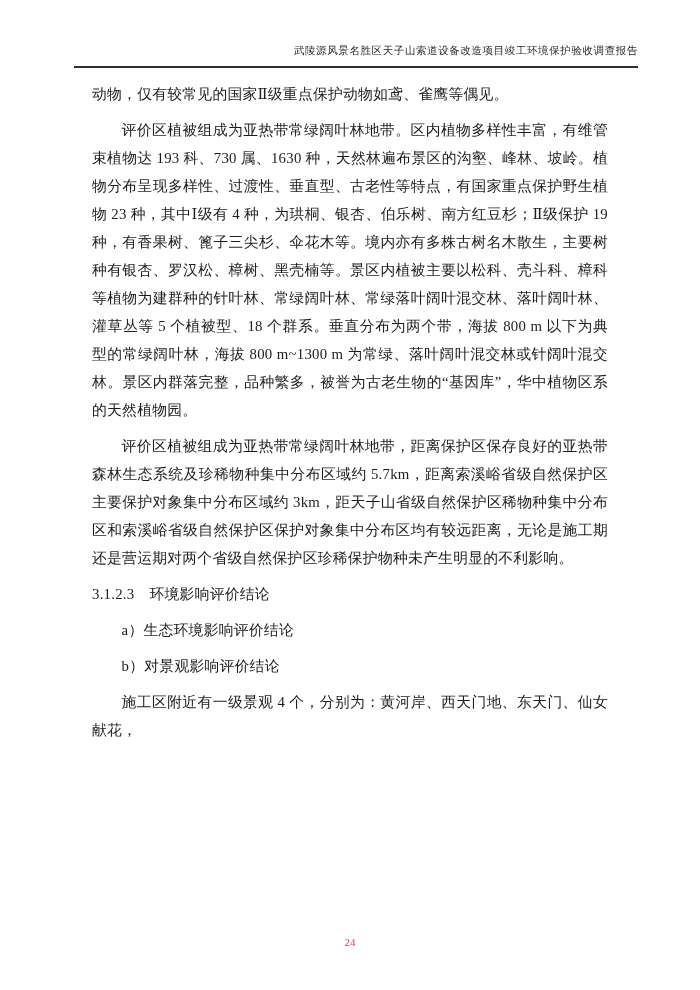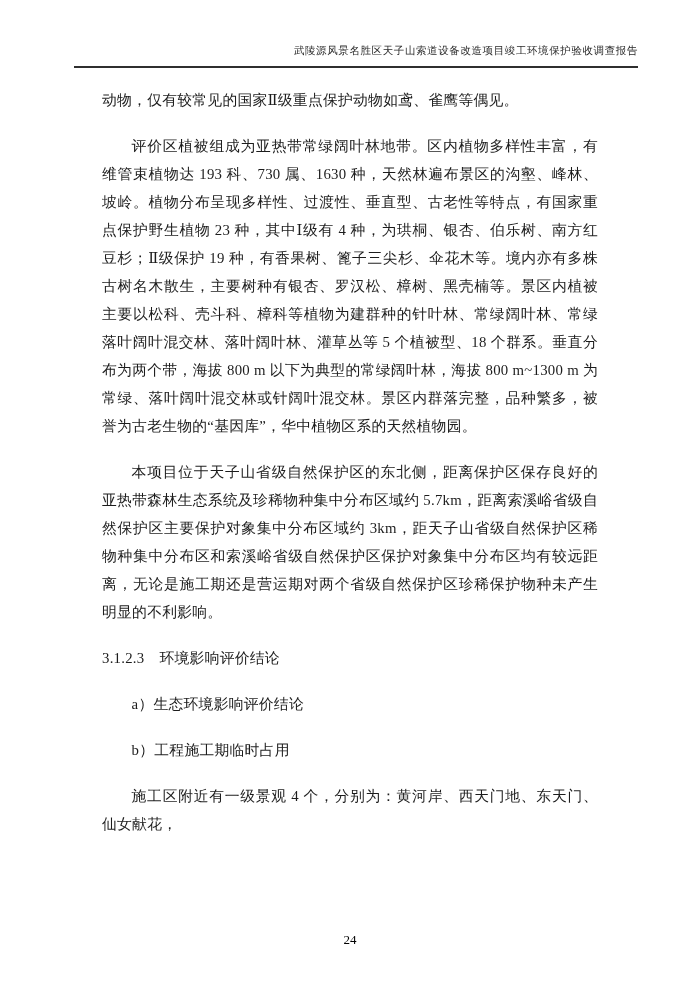--- a/index.html
+++ b/index.html
@@ -34,67 +34,67 @@
   .body-text {
     margin: 12px 84px 0 84px;
     width: 532px;
     font-size: 14.8px;
     line-height: 28px;
     letter-spacing: 0.25px;
     text-align: justify;
     text-justify: inter-ideograph;
   }
   .body-text p {
-    margin: 18px;
+    margin: 8px;
     padding: 0;
   }
   .para-indent {
     text-indent: 2em;
   }
   .para-flush {
     text-indent: 0;
   }
   .section-heading {
     text-indent: 0;
   }
   .page-footer {
     position: absolute;
     bottom: 42px;
     left: 0;
     width: 100%;
     text-align: center;
-    font-size: 13px;
-    color: #000000;
+    font-size: 11px;
+    color: #ef4444;
   }
 </style>
 </head>
 <body>
 
 <div class="page">
 
   <div class="page-header">武陵源风景名胜区天子山索道设备改造项目竣工环境保护验收调查报告</div>
 
   <hr class="header-rule">
 
   <div class="body-text">
 
     <p class="para-flush">动物，仅有较常见的国家Ⅱ级重点保护动物如鸢、雀鹰等偶见。</p>
 
     <p class="para-indent">评价区植被组成为亚热带常绿阔叶林地带。区内植物多样性丰富，有维管束植物达 193 科、730 属、1630 种，天然林遍布景区的沟壑、峰林、坡岭。植物分布呈现多样性、过渡性、垂直型、古老性等特点，有国家重点保护野生植物 23 种，其中Ⅰ级有 4 种，为珙桐、银杏、伯乐树、南方红豆杉；Ⅱ级保护 19 种，有香果树、篦子三尖杉、伞花木等。境内亦有多株古树名木散生，主要树种有银杏、罗汉松、樟树、黑壳楠等。景区内植被主要以松科、壳斗科、樟科等植物为建群种的针叶林、常绿阔叶林、常绿落叶阔叶混交林、落叶阔叶林、灌草丛等 5 个植被型、18 个群系。垂直分布为两个带，海拔 800 m 以下为典型的常绿阔叶林，海拔 800 m~1300 m 为常绿、落叶阔叶混交林或针阔叶混交林。景区内群落完整，品种繁多，被誉为古老生物的“基因库”，华中植物区系的天然植物园。</p>
 
-    <p class="para-indent">本项目位于天子山省级自然保护区的东北侧，距离保护区保存良好的亚热带森林生态系统及珍稀物种集中分布区域约 5.7km，距离索溪峪省级自然保护区主要保护对象集中分布区域约 3km，距天子山省级自然保护区稀物种集中分布区和索溪峪省级自然保护区保护对象集中分布区均有较远距离，无论是施工期还是营运期对两个省级自然保护区珍稀保护物种未产生明显的不利影响。</p>
+    <p class="para-indent">评价区植被组成为亚热带常绿阔叶林地带，距离保护区保存良好的亚热带森林生态系统及珍稀物种集中分布区域约 5.7km，距离索溪峪省级自然保护区主要保护对象集中分布区域约 3km，距天子山省级自然保护区稀物种集中分布区和索溪峪省级自然保护区保护对象集中分布区均有较远距离，无论是施工期还是营运期对两个省级自然保护区珍稀保护物种未产生明显的不利影响。</p>
 
     <p class="section-heading">3.1.2.3　环境影响评价结论</p>
 
     <p class="para-indent">a）生态环境影响评价结论</p>
 
 
 
 
-    <p class="para-indent">b）工程施工期临时占用</p>
+    <p class="para-indent">b）对景观影响评价结论</p>
 
     <p class="para-indent">施工区附近有一级景观 4 个，分别为：黄河岸、西天门地、东天门、仙女献花，</p>
 
   </div>
 
   <div class="page-footer">24</div>
 
 </div>
 
 </body></html>

